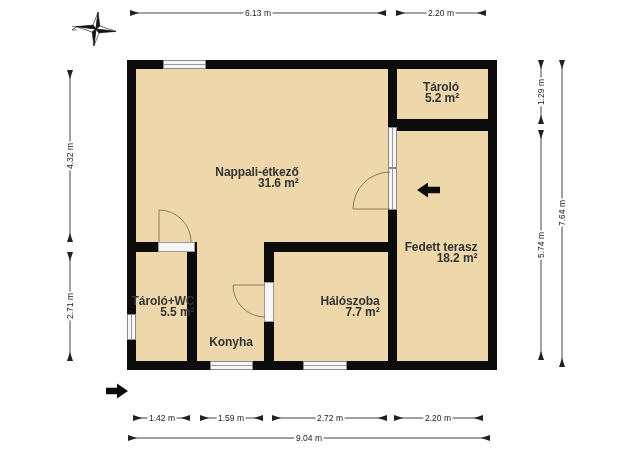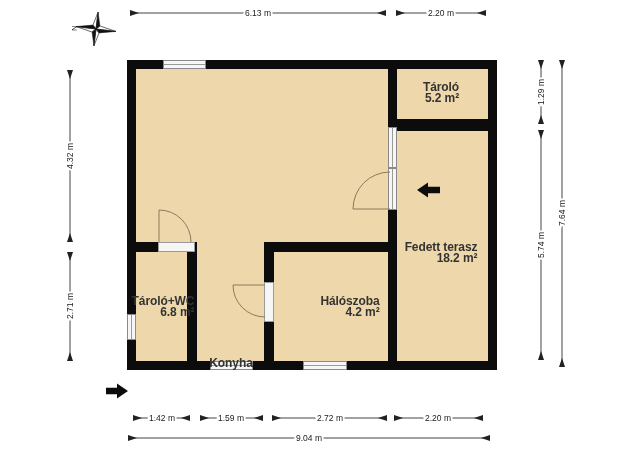--- a/index.html
+++ b/index.html
@@ -43,37 +43,41 @@
 
   <div class="win-h" style="left:163px;top:60px;width:43px;height:9px;"></div>
   <div class="win-v" style="left:127px;top:314px;width:9px;height:26px;"></div>
   <div class="win-v" style="left:388px;top:127px;width:9px;height:41px;"></div>
   <div class="win-v" style="left:388px;top:168px;width:9px;height:42px;"></div>
   <div class="win-h" style="left:210px;top:361px;width:43px;height:9px;"></div>
   <div class="win-h" style="left:303px;top:361px;width:44px;height:9px;"></div>
   <div class="thr" style="left:158px;top:242px;width:37px;height:10px;"></div>
   <div class="thr" style="left:264px;top:282px;width:10px;height:40px;"></div>
 
+  <div class="room-label" style="left:257px;top:167px;">
+    <div>Nappali-étkező</div>
+    <div>31.6 m²</div>
+  </div>
   <div class="room-label" style="left:441px;top:82px;">
     <div>Tároló</div>
     <div>5.2 m²</div>
   </div>
   <div class="room-label" style="left:441px;top:242px;">
     <div>Fedett terasz</div>
     <div>18.2 m²</div>
   </div>
   <div class="room-label" style="left:163px;top:296px;">
     <div>Tároló+WC</div>
-    <div>6.8 m²</div>
+    <div>5.5 m²</div>
   </div>
   <div class="room-label" style="left:350px;top:296px;">
     <div>Hálószoba</div>
-    <div>4.2 m²</div>
+    <div>7.7 m²</div>
   </div>
-  <div class="room-label" style="left:231px;top:358px;">
+  <div class="room-label" style="left:231px;top:337px;">
     <div>Konyha</div>
   </div>
 
   <svg width="636" height="450" viewBox="0 0 636 450">
     <defs>
       <marker id="dimArrow" markerWidth="10" markerHeight="8" refX="9" refY="4" orient="auto-start-reverse" markerUnits="userSpaceOnUse">
         <path d="M0,4 L9,1 L9,7 Z" fill="#222"></path>
       </marker>
     </defs>
 

